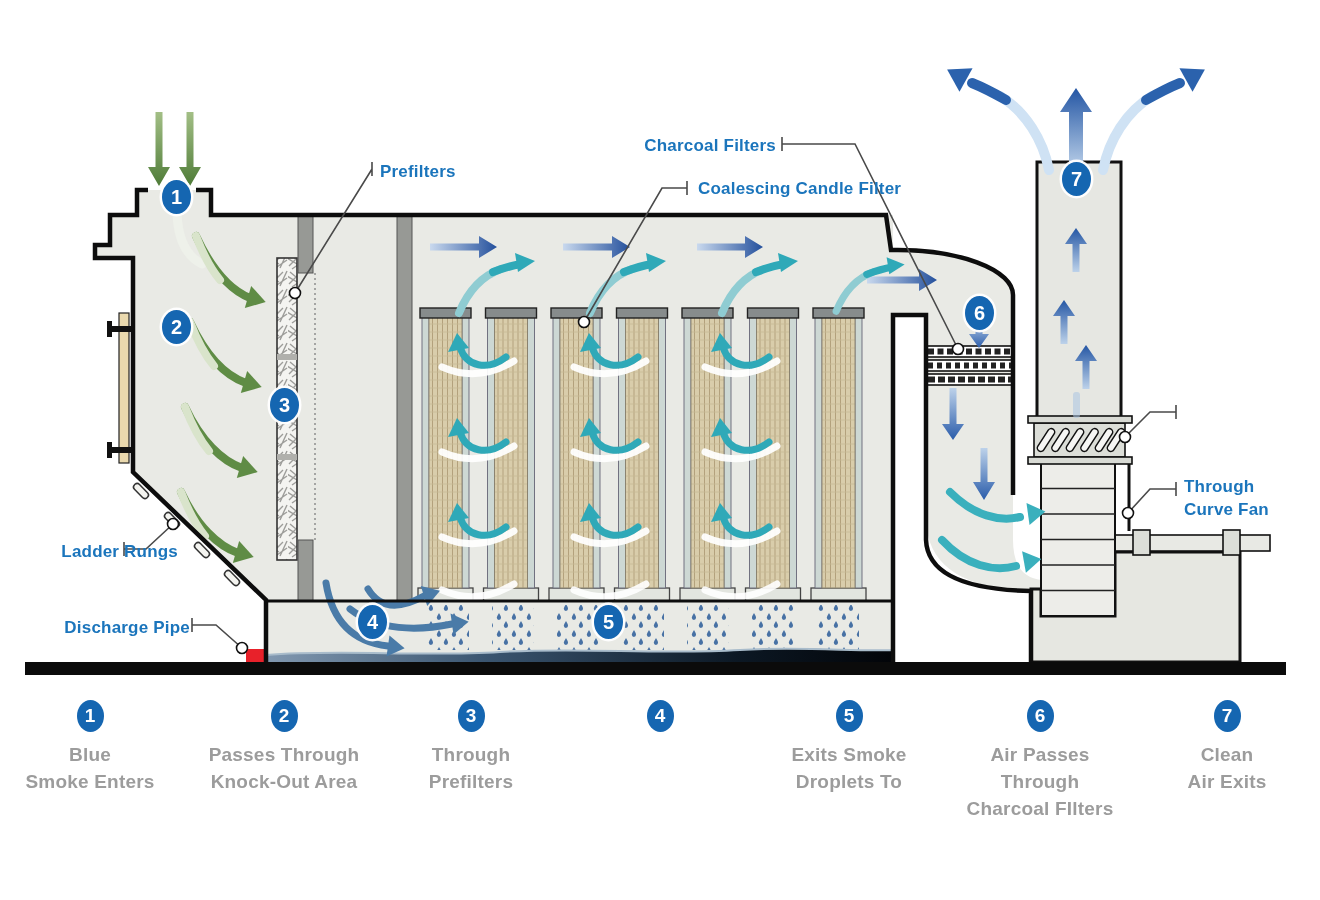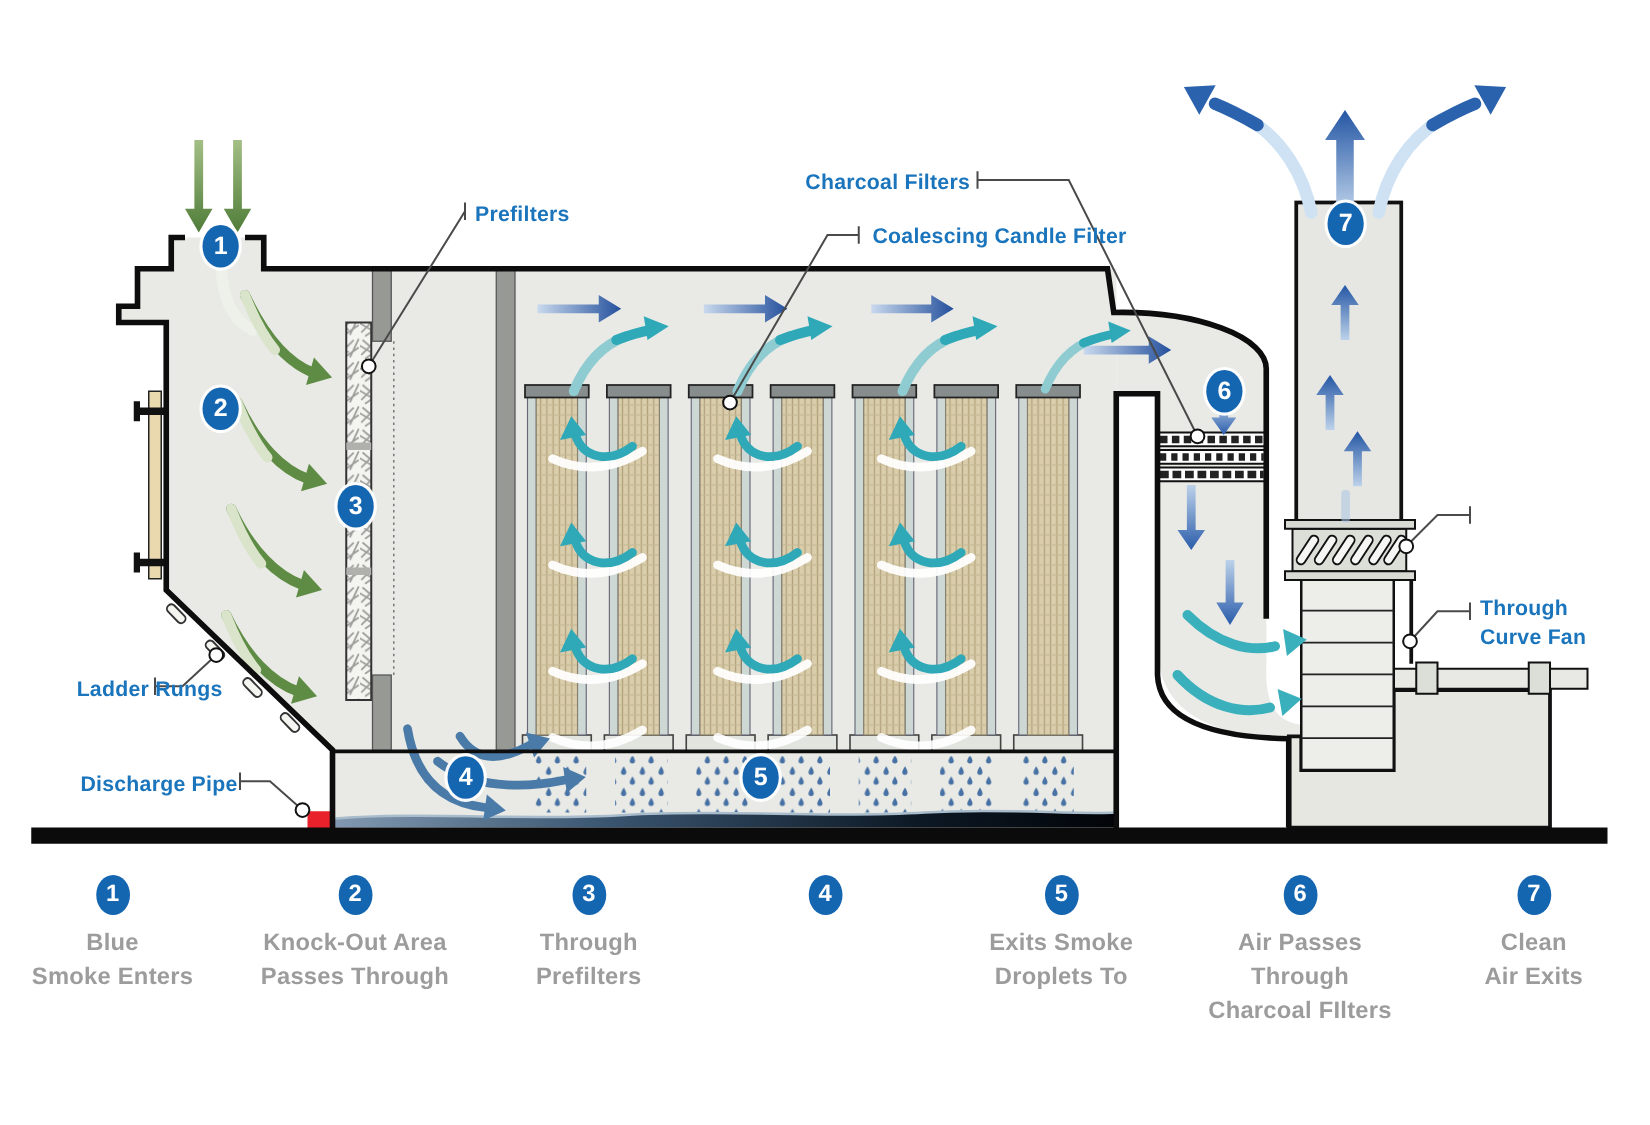--- a/index.html
+++ b/index.html
@@ -335,22 +335,22 @@
 <div class="badge" style="left:1062px;top:162px">7</div>
 
 <div class="legend-item" style="left:-5px">
   <span class="legend-badge">1</span>
   <span class="legend-line">Blue</span>
   <span class="legend-line">Smoke Enters</span>
   <span class="legend-line"></span>
 </div>
 <div class="legend-item" style="left:189px">
   <span class="legend-badge">2</span>
+  <span class="legend-line">Passes Through</span>
   <span class="legend-line">Knock-Out Area</span>
-  <span class="legend-line">Passes Through</span>
   <span class="legend-line"></span>
 </div>
 <div class="legend-item" style="left:376px">
   <span class="legend-badge">3</span>
   <span class="legend-line">Through</span>
   <span class="legend-line">Prefilters</span>
 </div>
 <div class="legend-item" style="left:565px">
   <span class="legend-badge">4</span>
 </div>

